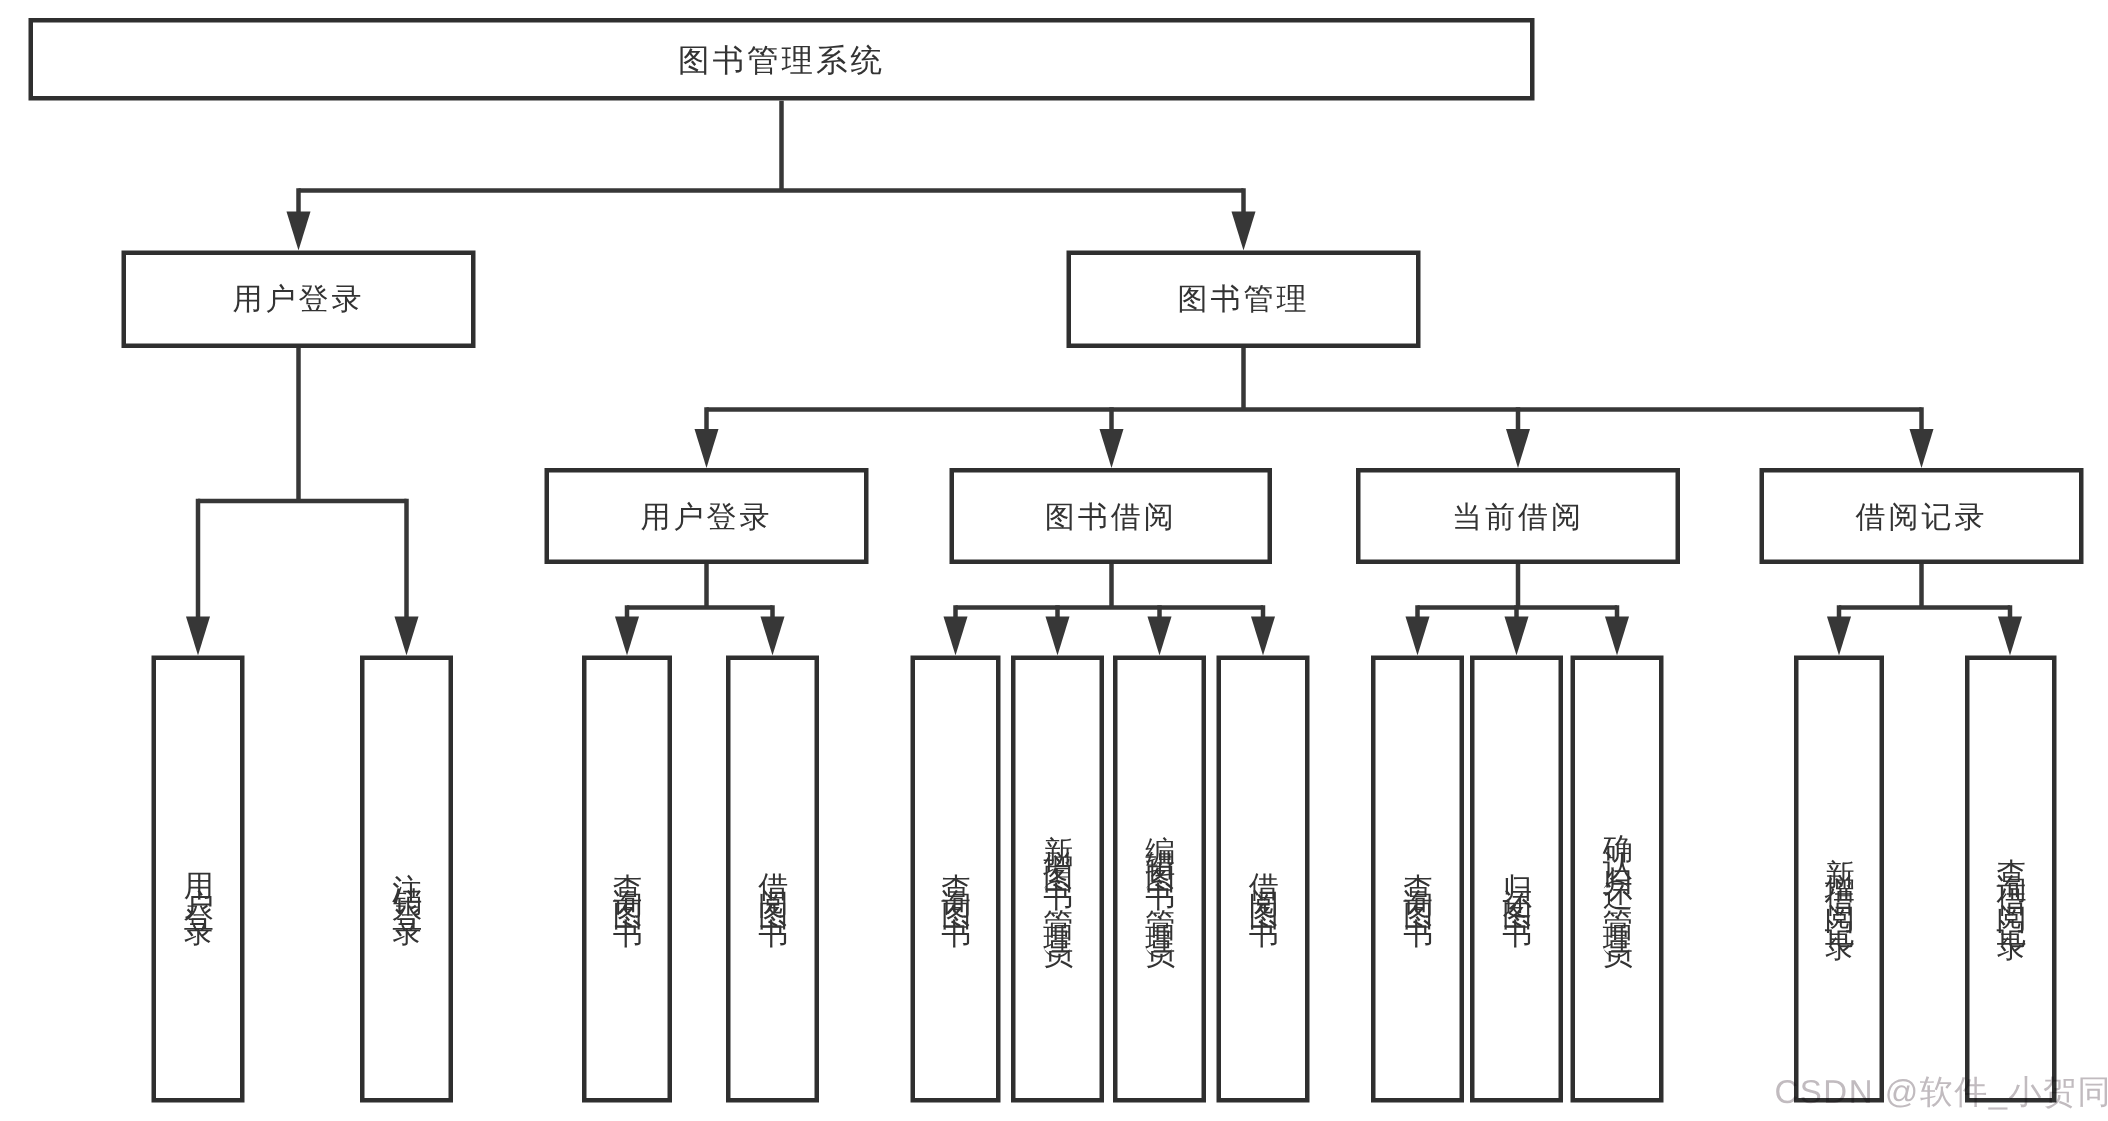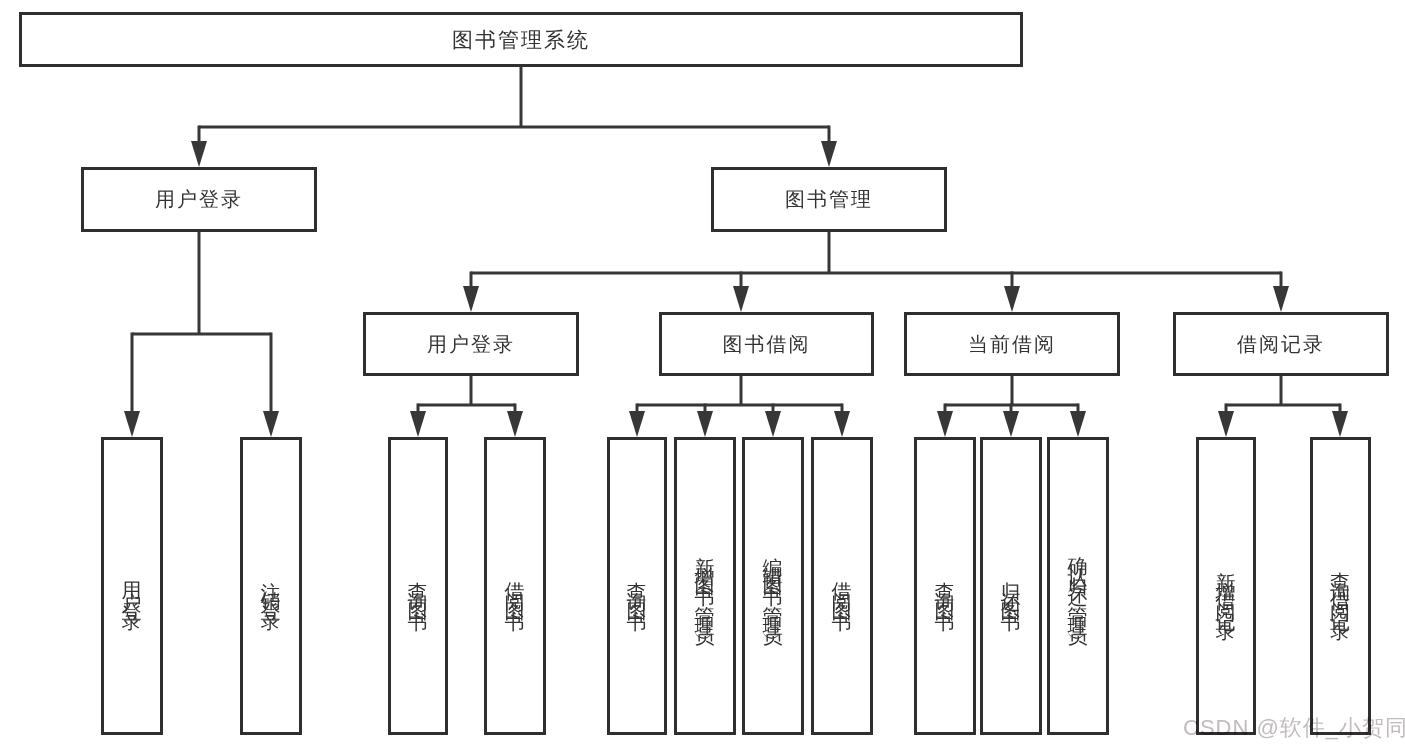--- a/index.html
+++ b/index.html
@@ -120,21 +120,21 @@
       <polygon points="1332,411 1348,411 1340,437"></polygon>
     </g>
   </svg>
 
   <div class="node h root" style="left:19px; top:12px; width:1004px; height:55px;">图书管理系统</div>
 
   <div class="node h" style="left:81px; top:167px; width:236px; height:65px;">用户登录</div>
   <div class="node h" style="left:711px; top:167px; width:236px; height:65px;">图书管理</div>
 
   <div class="node h" style="left:363px; top:312px; width:216px; height:64px;">用户登录</div>
-  <div class="node h" style="left:633px; top:312px; width:215px; height:64px;margin-left:26px;">图书借阅</div>
+  <div class="node h" style="left:633px; top:312px; width:215px; height:64px;">图书借阅</div>
   <div class="node h" style="left:904px; top:312px; width:216px; height:64px;">当前借阅</div>
   <div class="node h" style="left:1173px; top:312px; width:216px; height:64px;">借阅记录</div>
 
   <div class="node v" style="left:101px; top:437px; width:62px; height:298px;">
     <span class="vtext">用户登录</span>
   </div>
   <div class="node v" style="left:240px; top:437px; width:62px; height:298px;">
     <span class="vtext">注销登录</span>
   </div>
 

